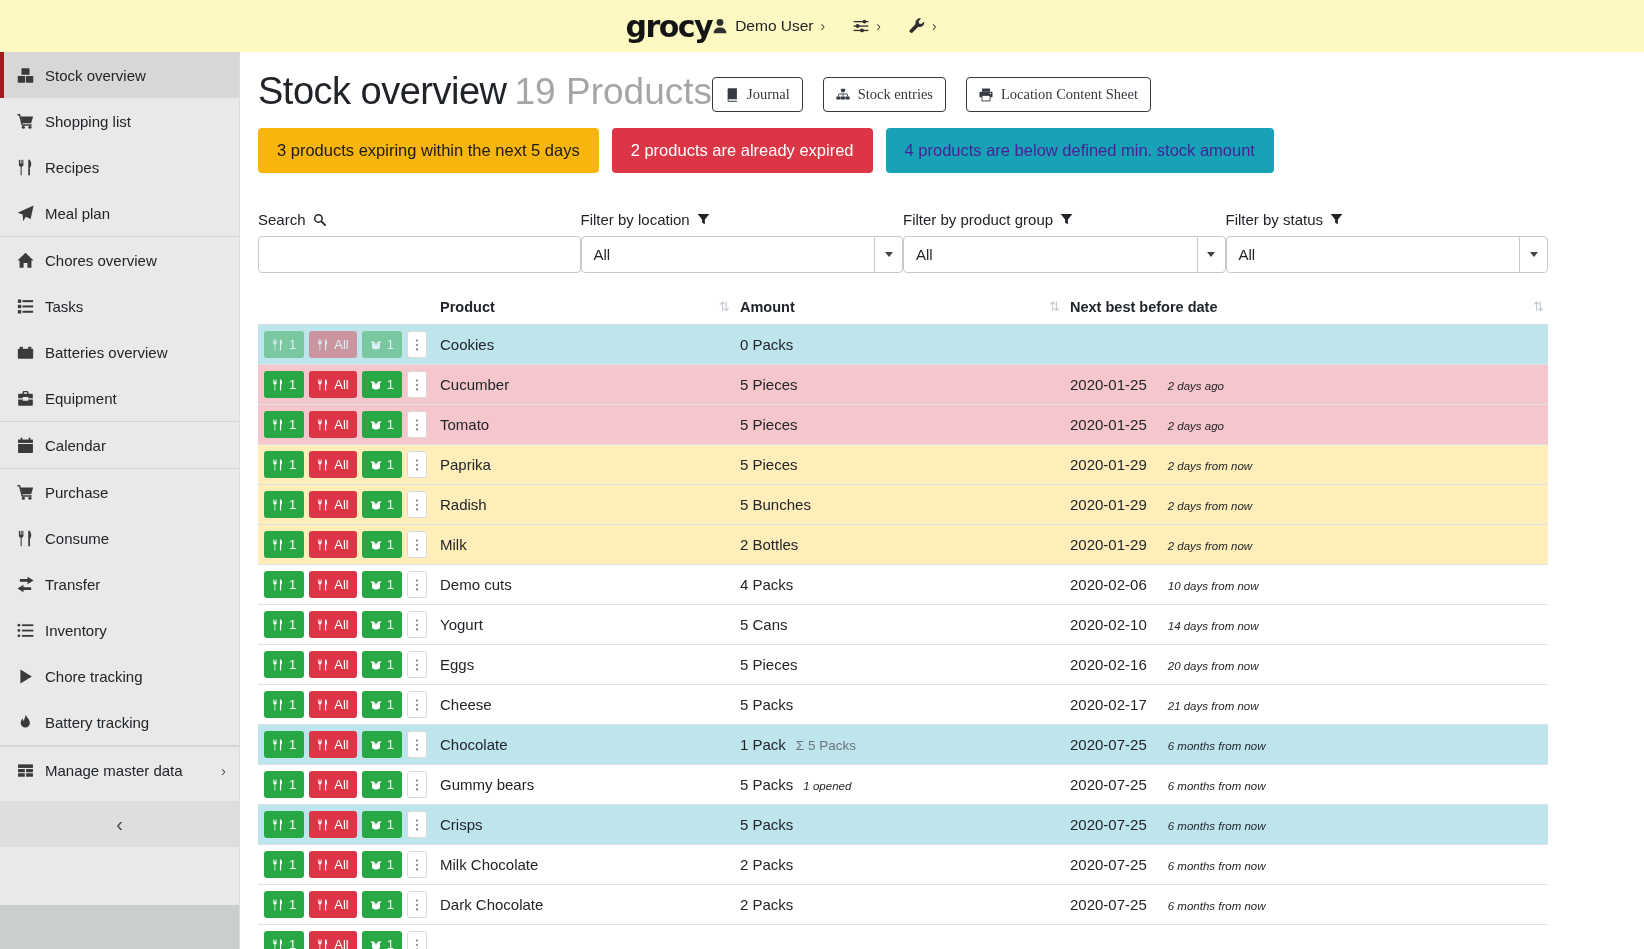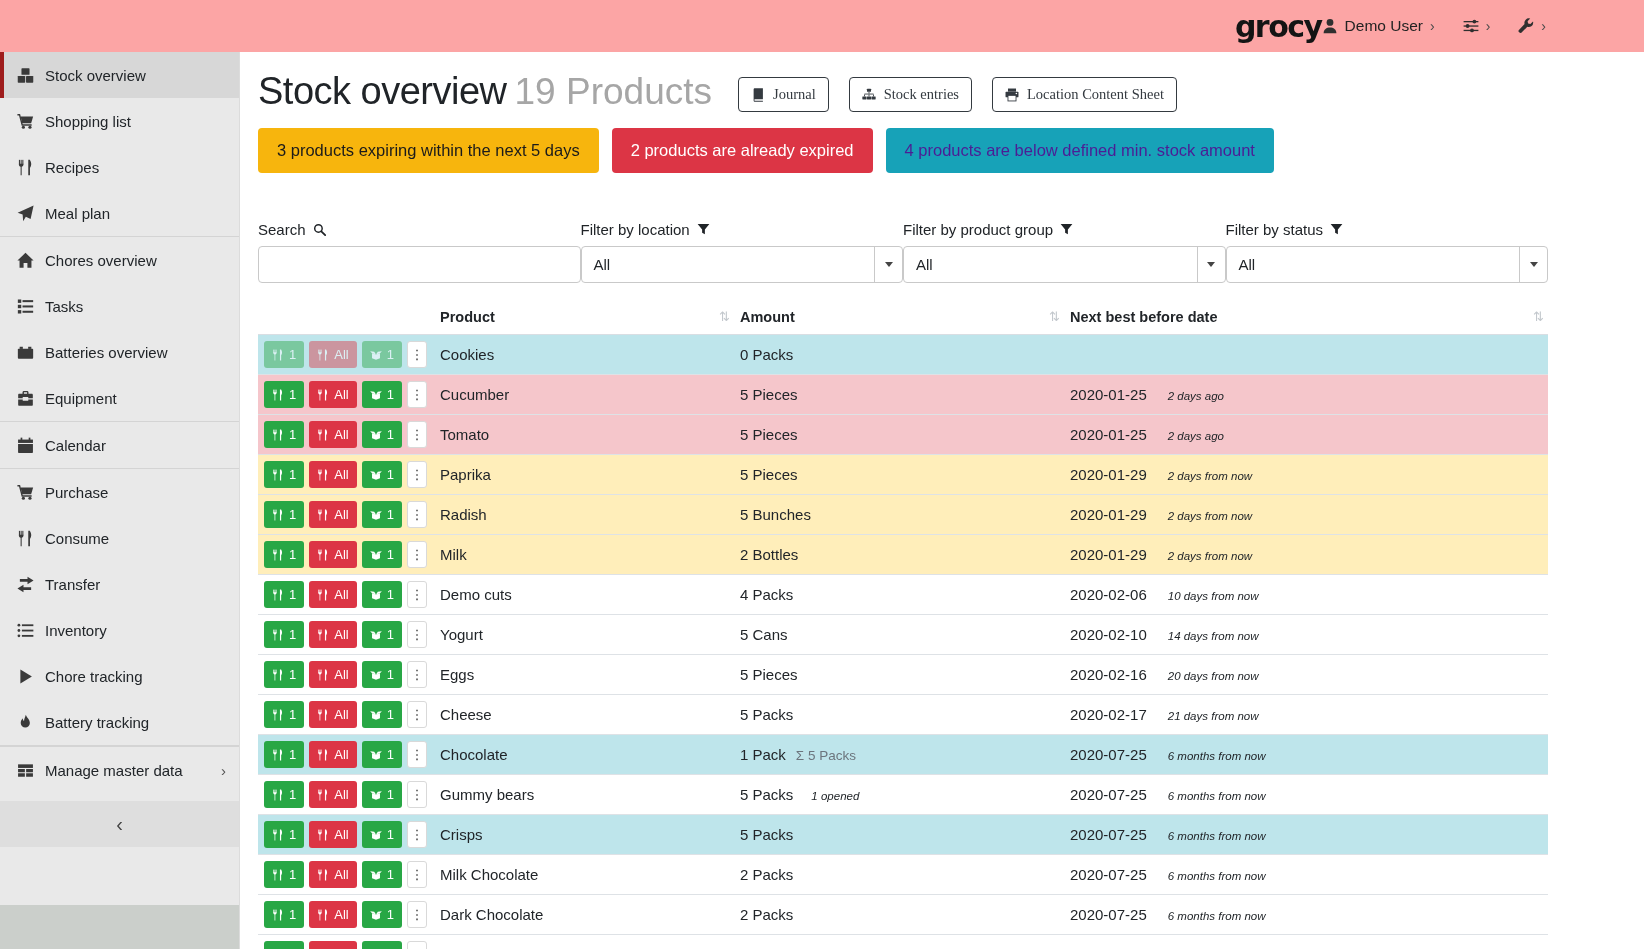--- a/index.html
+++ b/index.html
@@ -1,54 +1,54 @@
 <!DOCTYPE html>
 <html><head>
 <meta charset="utf-8">
 <style>
   *{box-sizing:border-box;margin:0;padding:0}
   html,body{width:1644px;height:949px;overflow:hidden}
   body{font-family:"Liberation Sans",sans-serif;font-size:14px;color:#212529;background:#fff}
   .ic{width:16px;height:16px;fill:currentColor;display:inline-block;flex:none}
 
   
-  .navbar{height:52px;background:#fca5a5;display:flex;align-items:center;justify-content:flex-end;padding:0 98px 0 16px}
+  .navbar{height:52px;background:#fef9c3;display:flex;align-items:center;justify-content:center;padding:0 98px 0 16px}
   .logo{font-family:"DejaVu Sans",sans-serif;font-size:30px;font-weight:800;letter-spacing:-1.5px;color:#141414;cursor:pointer}
   .nav-right{display:flex;align-items:center;gap:28px}
   .nav-item{display:flex;align-items:center;gap:7px;font-size:15.5px;color:#232323;cursor:pointer}
   .nav-item .ic{color:#2f2f2f}
   .chev{color:#4a4a4a;font-size:14px}
 
   
   .layout{display:flex;height:897px}
   .sidebar{width:240px;background:#e9e9e9;position:relative;flex:none;border-right:1px solid #dcdcdc}
   .side-item{height:46px;display:flex;align-items:center;gap:11px;padding:0 13px;font-size:15px;color:#212529;border-left:4px solid transparent;cursor:pointer}
   .side-item.active{background:#d7d7d7;border-left-color:#9e1c1c}
   .side-item .ic{width:17px;height:17px;color:#3a3a3a}
   .side-chev{margin-left:auto;color:#555;font-size:15px}
   .side-divider{height:1px;background:#d4d4d4}
   .side-collapse{margin-top:8px;height:46px;background:#dedede;display:flex;align-items:center;justify-content:center;font-size:20px;color:#444;cursor:pointer}
   .side-bottom{position:absolute;left:0;bottom:0;width:100%;height:44px;background:#cbcfcb}
 
   .main{flex:1;padding:0 96px 0 18px;overflow:hidden;background:#fff}
 
   
-  .page-head{display:flex;align-items:center;gap:26px;margin-top:18px}
+  .page-head{display:flex;align-items:center;margin-top:18px}
   .title{font-size:38px;font-weight:500;color:#202428;letter-spacing:-.5px;white-space:nowrap}
   .subtitle{font-size:37px;font-weight:300;color:#a6a6a6;margin-left:8px}
   .head-buttons{display:flex;gap:20px;padding-top:6px}
   .btn-outline{height:35px;background:#fff;border:1px solid #343a40;color:#343a40;border-radius:4px;padding:0 12px;font-size:14.5px;font-family:Liberation Serif, serif;display:inline-flex;align-items:center;gap:8px;cursor:pointer;white-space:nowrap}
   .btn-outline .ic{width:14px;height:14px}
 
   
   .alerts{display:flex;gap:13px;margin-top:15px}
   .alert-btn{height:45px;padding:0 19px;border:none;border-radius:4px;font-size:16.5px;font-family:inherit;display:flex;align-items:center;cursor:pointer;white-space:nowrap}
 
   
-  .filters{display:grid;grid-template-columns:repeat(4,1fr);margin-top:48px}
+  .filters{display:grid;grid-template-columns:repeat(4,1fr);margin-top:38px}
   .filter-label{display:flex;align-items:center;gap:7px;font-size:15px;margin-bottom:8px;color:#202428}
   .filter-label .ic{width:13px;height:13px}
   .control{height:37px;width:100%;border:1px solid #c9c9c9;border-radius:4px;background:#fff}
   input.control{padding:0 10px;font:inherit;outline:none}
   .select{display:flex;align-items:center;justify-content:space-between;padding-left:12px;font-size:15px;cursor:pointer}
   .caretbox{width:28px;align-self:stretch;border-left:1px solid #c9c9c9;display:flex;align-items:center;justify-content:center}
   .caret{width:0;height:0;border-left:4.5px solid transparent;border-right:4.5px solid transparent;border-top:5.5px solid #444}
 
   
   .stock-table{width:100%;border-collapse:collapse;margin-top:20px}
@@ -59,21 +59,21 @@
   .sort{float:right;color:#c3c8cd;font-size:13px;font-weight:normal}
   .stock-table td{font-size:15px;padding:5px 6px;border-top:1px solid #dee2e6;height:40px;vertical-align:middle}
   .actions{display:flex;align-items:center;gap:5px}
   .btn-xs{height:27px;border:none;border-radius:3px;color:#fff;font-size:13px;font-family:inherit;display:inline-flex;align-items:center;gap:5px;padding:0 8px;cursor:pointer}
   .btn-xs .ic{width:12px;height:12px}
   .btn-green{background:#28a745}
   .btn-red{background:#dc3545}
   .btn-menu{height:27px;width:20px;background:#fff;border:1px solid #d9d9d9;border-radius:3px;color:#333;font-size:13px;display:inline-flex;align-items:center;justify-content:center;padding:0;cursor:pointer}
   .row-disabled .btn-xs{opacity:.45}
   .agg{color:#6c757d;font-size:13.5px;margin-left:10px}
-  .inote{font-style:italic;font-size:11.5px;margin-left:8px;font-weight:500}
+  .inote{font-style:italic;font-size:11.5px;font-weight:500}
   .ago{font-style:italic;font-size:11.5px;margin-left:21px;font-weight:500}
 </style>
 </head>
 <body>
 
 <svg width="0" height="0" style="position:absolute" aria-hidden="true">
 <defs>
 <symbol id="i-boxes" viewBox="0 0 16 16">
         <rect x="4.2" y="1.2" width="7.6" height="6.2" rx=".6"></rect>
         <rect x="0.7" y="8.4" width="7" height="6.4" rx=".6"></rect>

